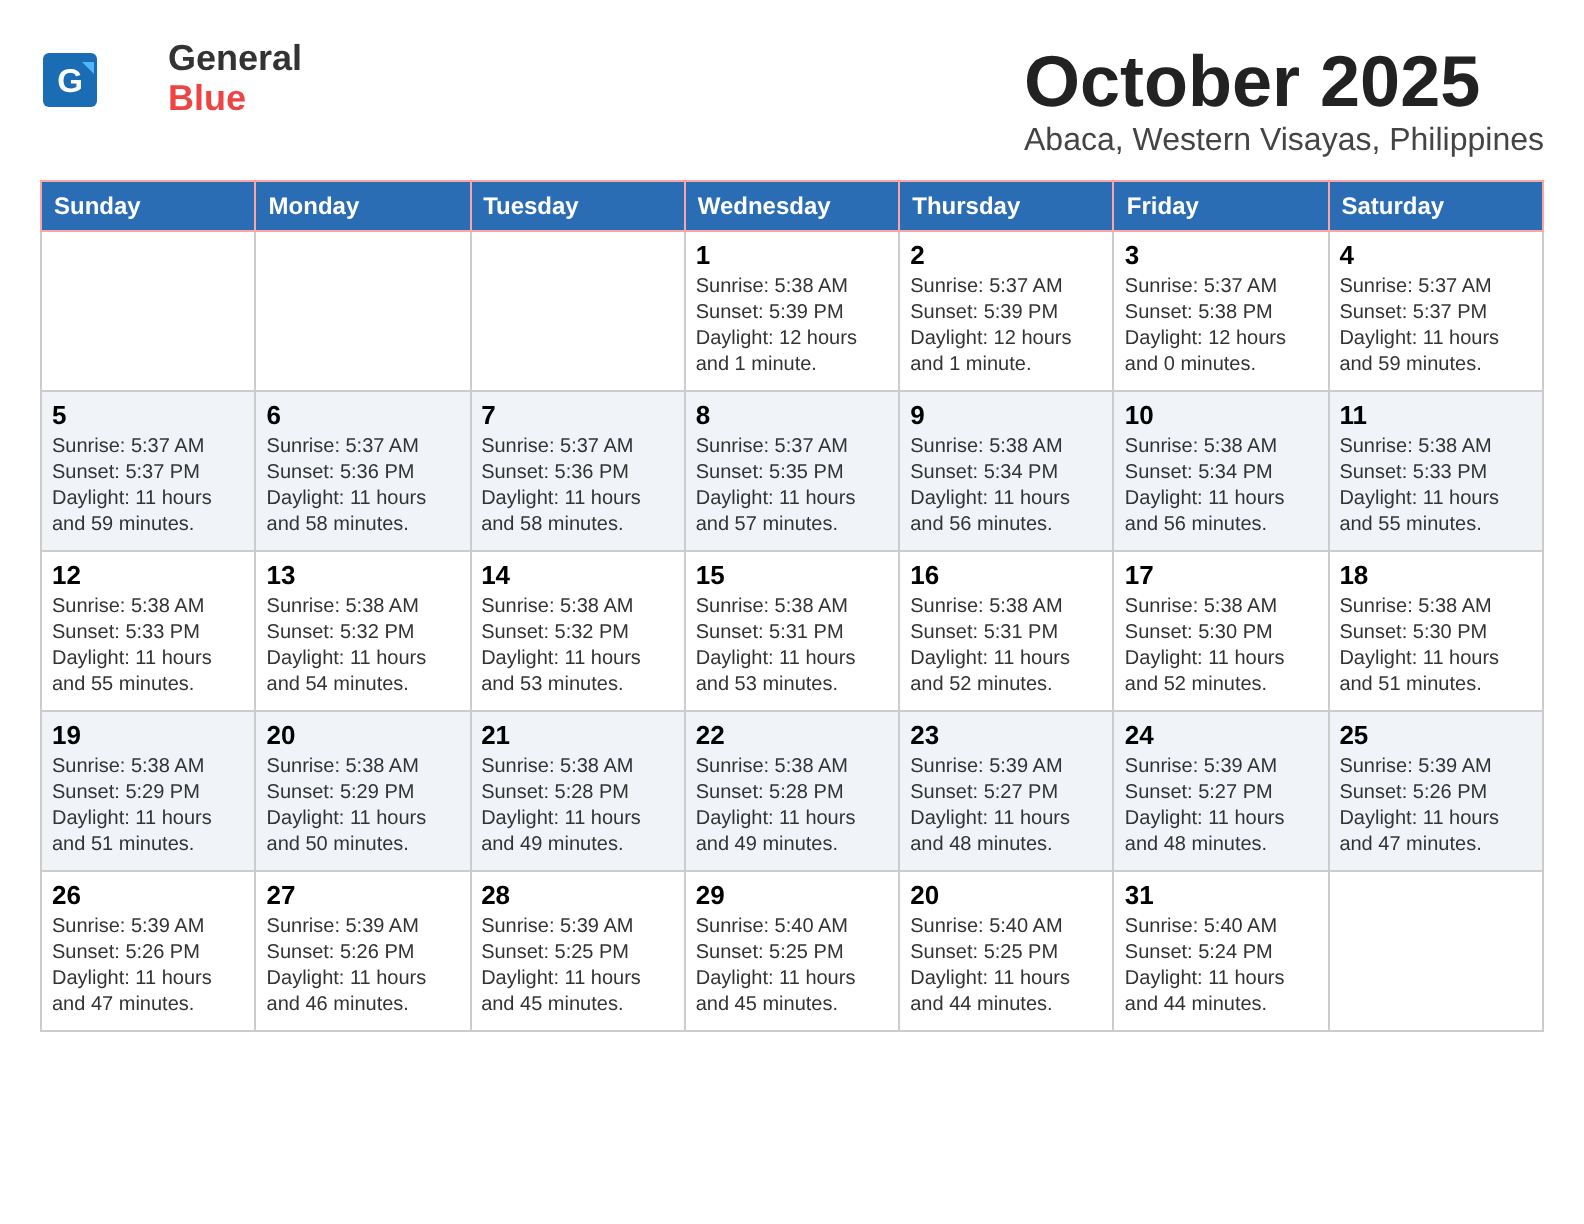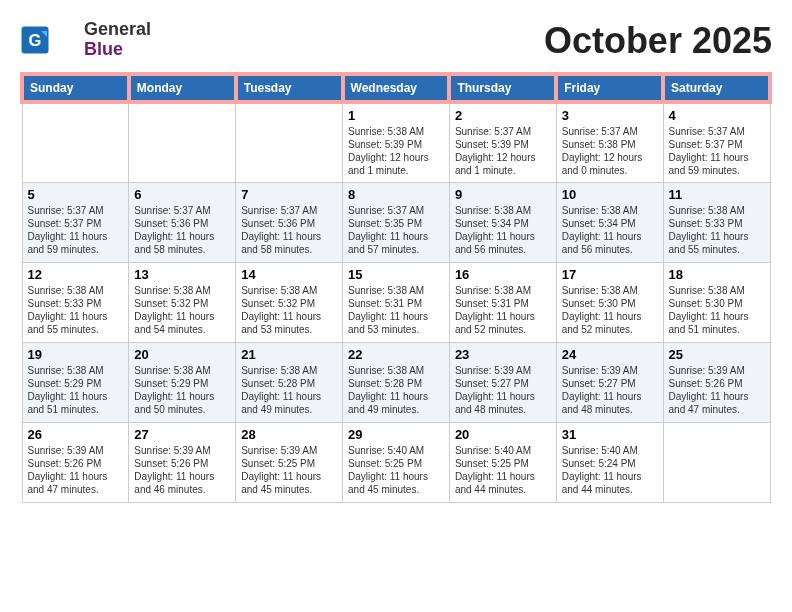--- a/index.html
+++ b/index.html
@@ -20,21 +20,21 @@
       display: flex;
       align-items: center;
     }
     .logo-text {
       font-size: 18px;
       font-weight: bold;
       line-height: 1.1;
       margin-left: 32px;
     }
     .logo-general { color: #333; }
-    .logo-blue { color: #701a75; }
+    .logo-blue { color: #ef4444; }
     .logo-icon {
       width: 30px;
       height: 30px;
       margin-right: 2px;
     }
     .title-block {
     }
     .month-title {
       font-size: 36px;
       font-weight: bold;
@@ -48,21 +48,21 @@
       width: 100%;
       border-collapse: collapse;
       font-size: 11px;
     }
     .calendar th {
       background-color: #2a6db5;
       color: #fff;
       text-align: left;
       padding: 5px 6px;
       font-size: 12px;
-      border: 4px solid #fca5a5;
+      border: 1px solid #fca5a5;
     }
     .calendar td {
       border: 1px solid #ccc;
       vertical-align: top;
       padding: 4px 5px;
       width: calc(100% / 7);
       min-height: 80px;
       height: 80px;
     }
     .day-num {
@@ -98,20 +98,21 @@
     </svg>
     <div>
       <div class="logo-text">
         <span class="logo-general">General</span><br>
         <span class="logo-blue">Blue</span>
       </div>
     </div>
   </div>
   <div class="title-block">
     <div class="month-title">October 2025</div>
+    <div class="subtitle">Abaca, Western Visayas, Philippines</div>
   </div>
 </div>
 
 <table class="calendar">
   <thead>
     <tr>
     <th>Sunday</th>
         <th>Monday</th>
         <th>Tuesday</th>
         <th>Wednesday</th>

